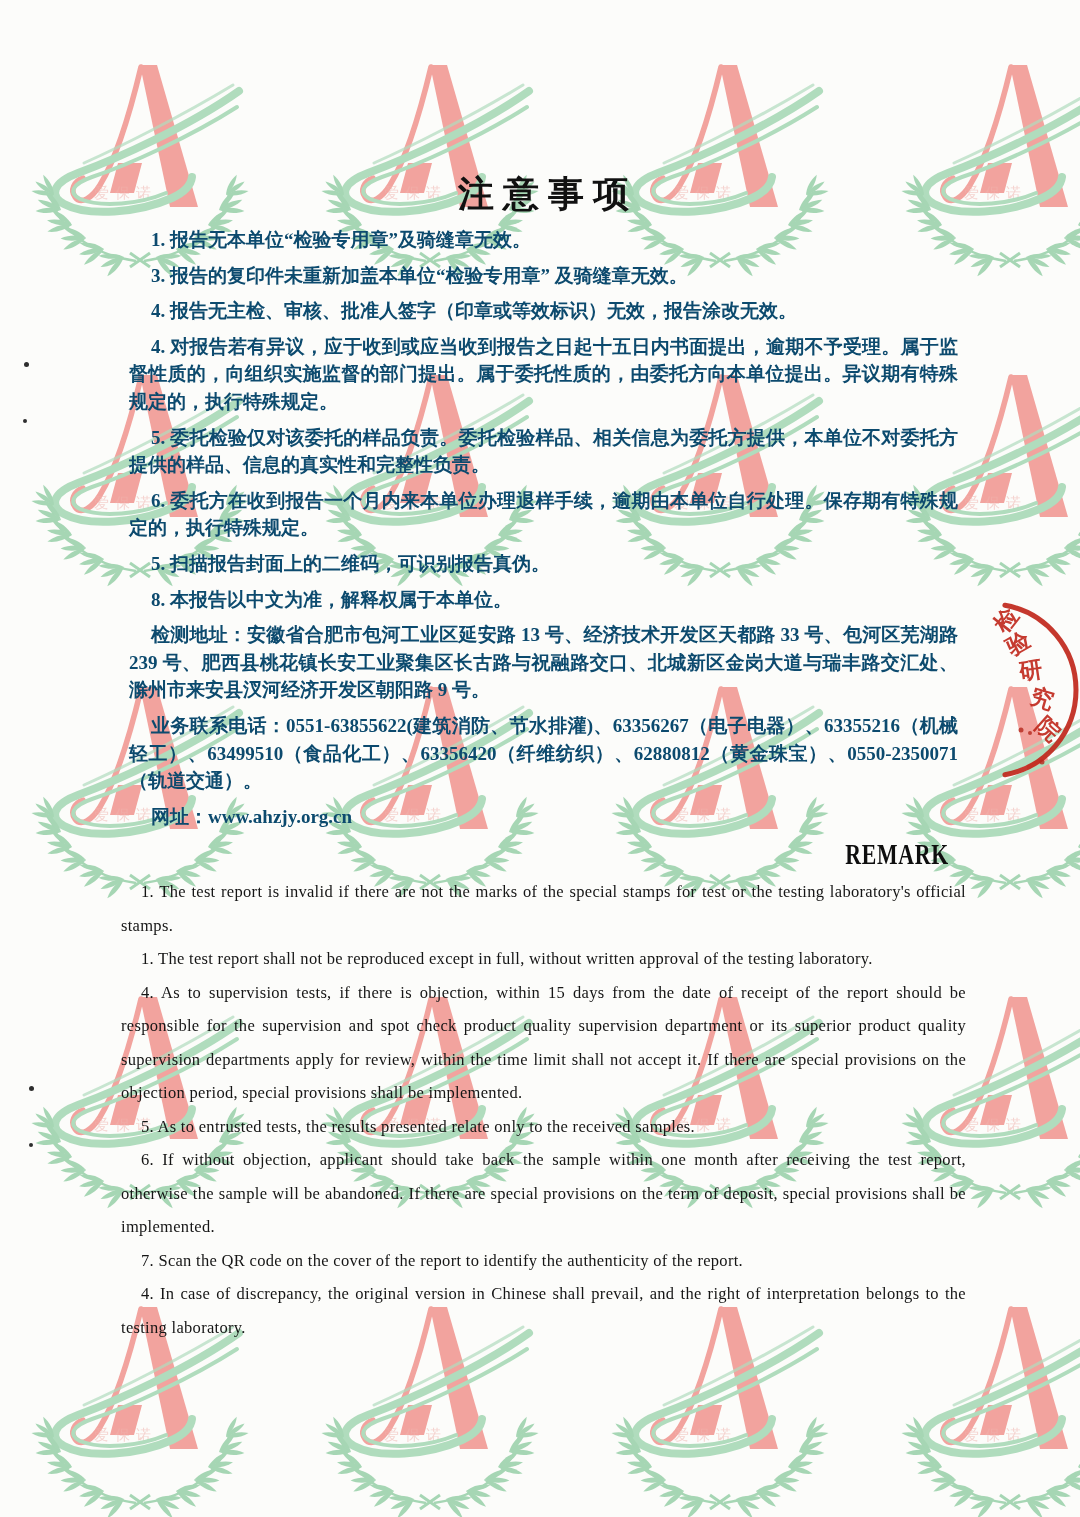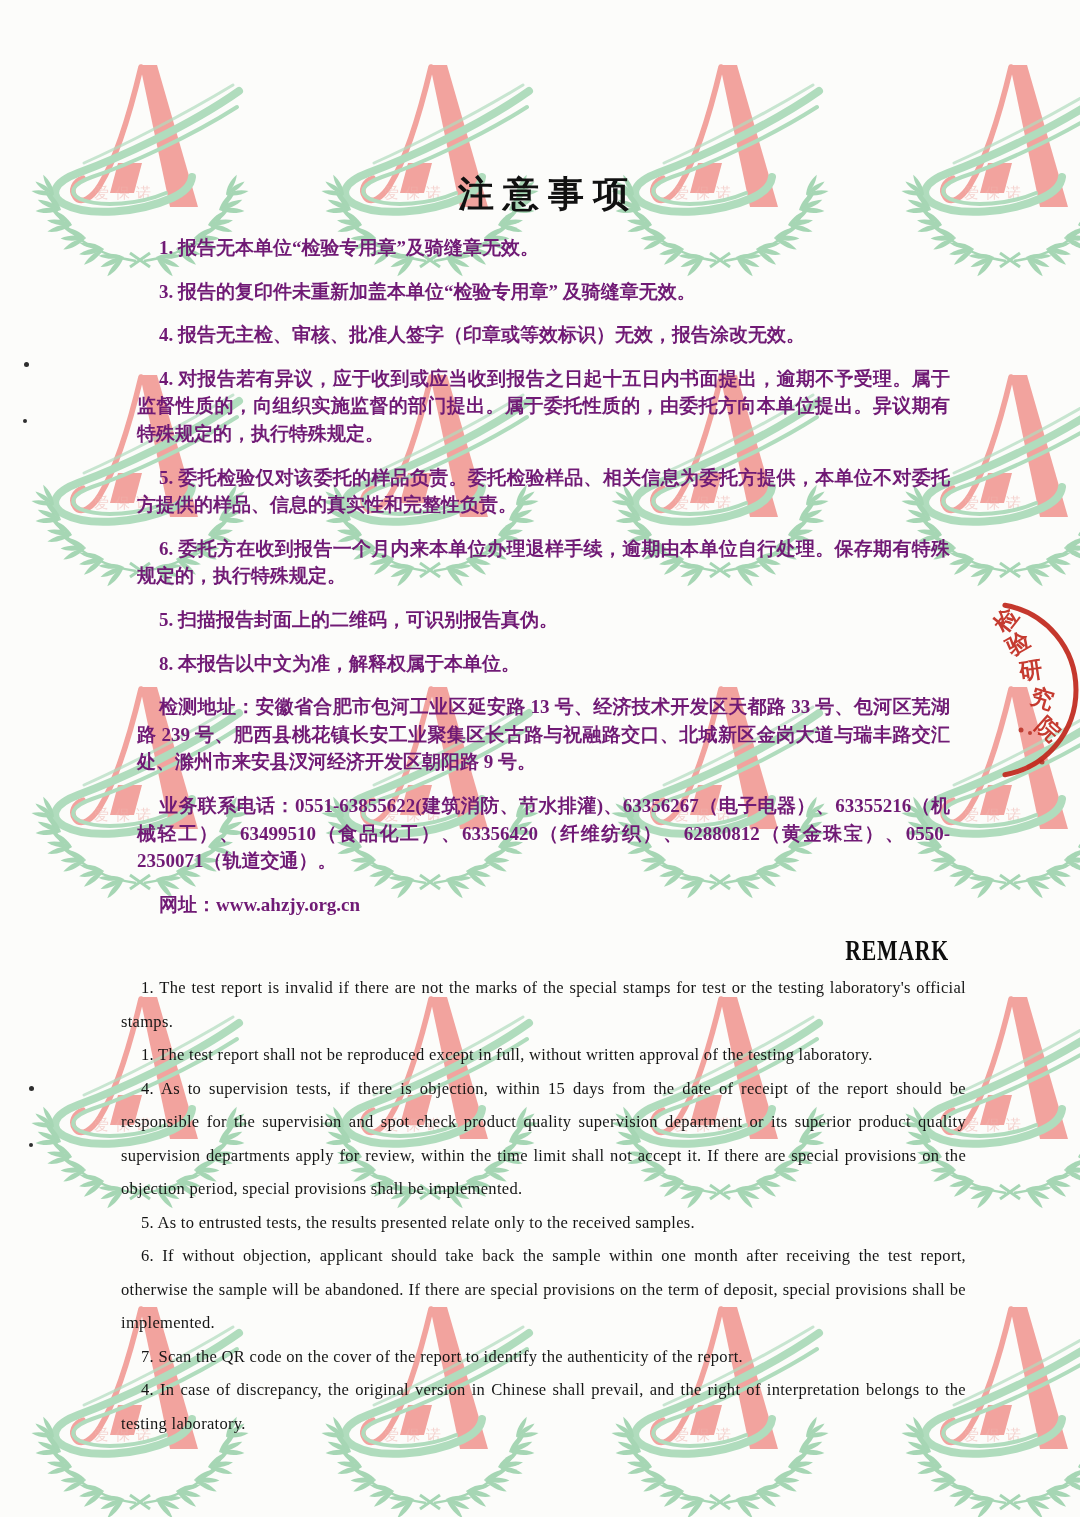--- a/index.html
+++ b/index.html
@@ -13,22 +13,22 @@
   .page-title{
     position:absolute;top:148px;left:121px;right:114px;z-index:2;
     text-align:center;font-size:36px;font-weight:bold;color:#111;
     font-family:"Liberation Serif","DejaVu Serif",serif;
     margin-top:22px;
   }
   .content{
     position:absolute;top:218px;left:121px;right:114px;z-index:2;
   }
   .cn-notes p, .contact p{
-    margin:16px;text-indent:22px;text-align:justify;
-    font-size:19px;line-height:27.6px;font-weight:600;color:#701a75;
+    margin:8px;text-indent:22px;text-align:justify;
+    font-size:19px;line-height:27.6px;font-weight:600;color:#0c4a6e;
     font-family:"Liberation Serif","DejaVu Serif",serif;
   }
   .remark-title{
     margin:2px 0 4px 0;text-align:right;
   }
   .remark-title span{
     display:inline-block;transform:scaleX(.75);
     font-size:29px;font-weight:bold;letter-spacing:1px;color:#0e0e0e;
     font-family:"Liberation Serif","DejaVu Serif",serif;
   }

